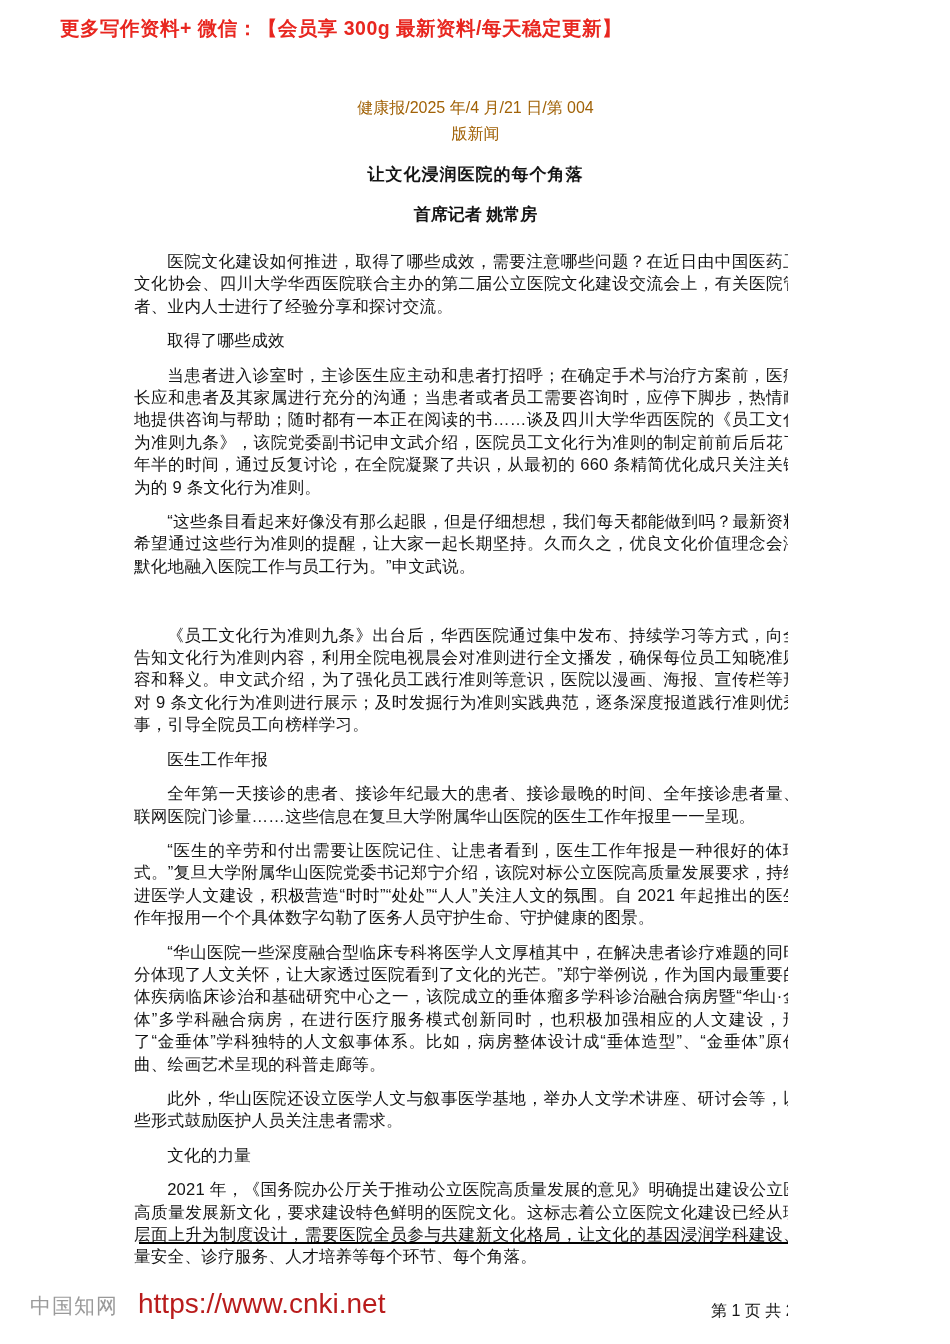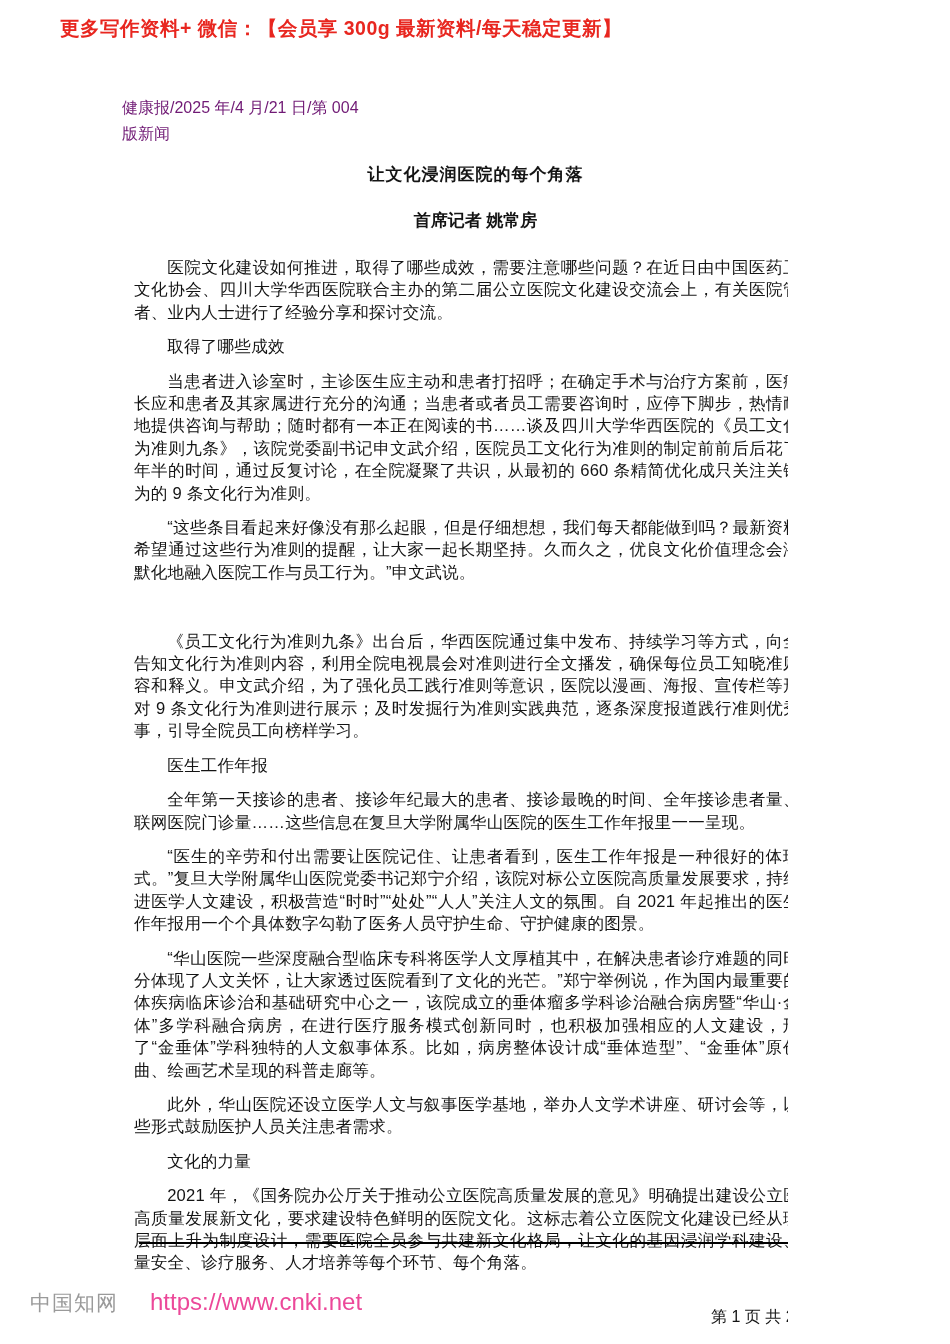--- a/index.html
+++ b/index.html
@@ -28,32 +28,33 @@
   }
   .content {
     position: absolute;
     left: 122px;
     top: 95px;
     width: 707px;
   }
   .source {
     font-size: 16px;
     line-height: 26px;
-    color: #701a75;
+    color: #a16207;
+    text-align: center;
   }
   .title {
     margin: 16px 0 0 0;
     font-size: 17px;
     font-weight: bold;
     text-align: center;
     letter-spacing: 1px;
     color: #141414;
   }
   .byline {
-    margin-top: 23px;
+    margin-top: 17px;
     font-size: 17px;
     font-weight: bold;
     text-align: center;
     color: #141414;
   }
   .body-text {
     margin-top: 25px;
     font-size: 16.6px;
     line-height: 22.4px;
     letter-spacing: 0.2px;
@@ -80,30 +81,30 @@
     width: 667px;
     height: 0;
     border-top: 2px solid #000000;
   }
   .footer {
     position: absolute;
     left: 30px;
     top: 1288px;
     display: flex;
     align-items: baseline;
-    gap: 32px;
+    gap: 20px;
   }
   .footer .brand {
     font-size: 21px;
     color: #9a9a9a;
     letter-spacing: 1px;
   }
   .footer .url {
-    font-size: 24px;
-    color: #ec4899;
+    font-size: 28px;
+    color: #b91c1c;
     text-decoration: none;
   }
 </style>
 </head>
 <body>
 
 <div class="page">
 
   <div class="ad-banner">更多写作资料+ 微信：【会员享 300g 最新资料/每天稳定更新】</div>
 

